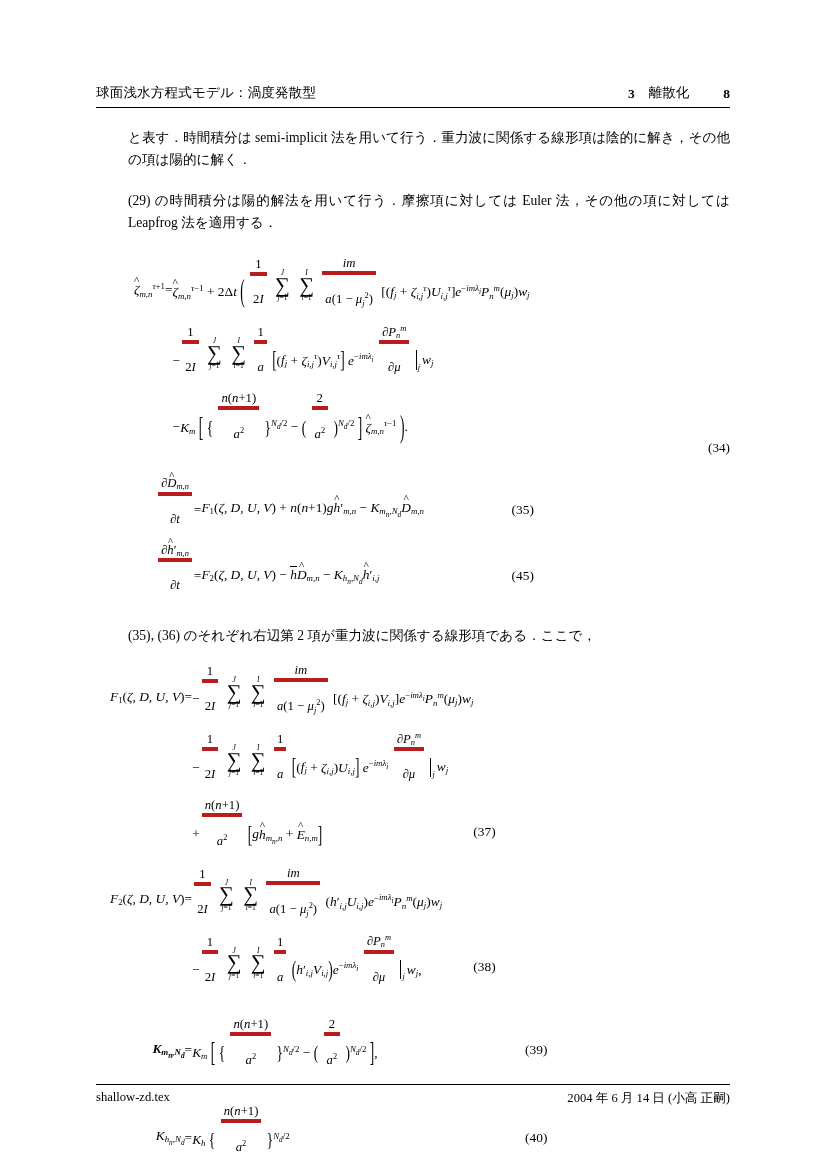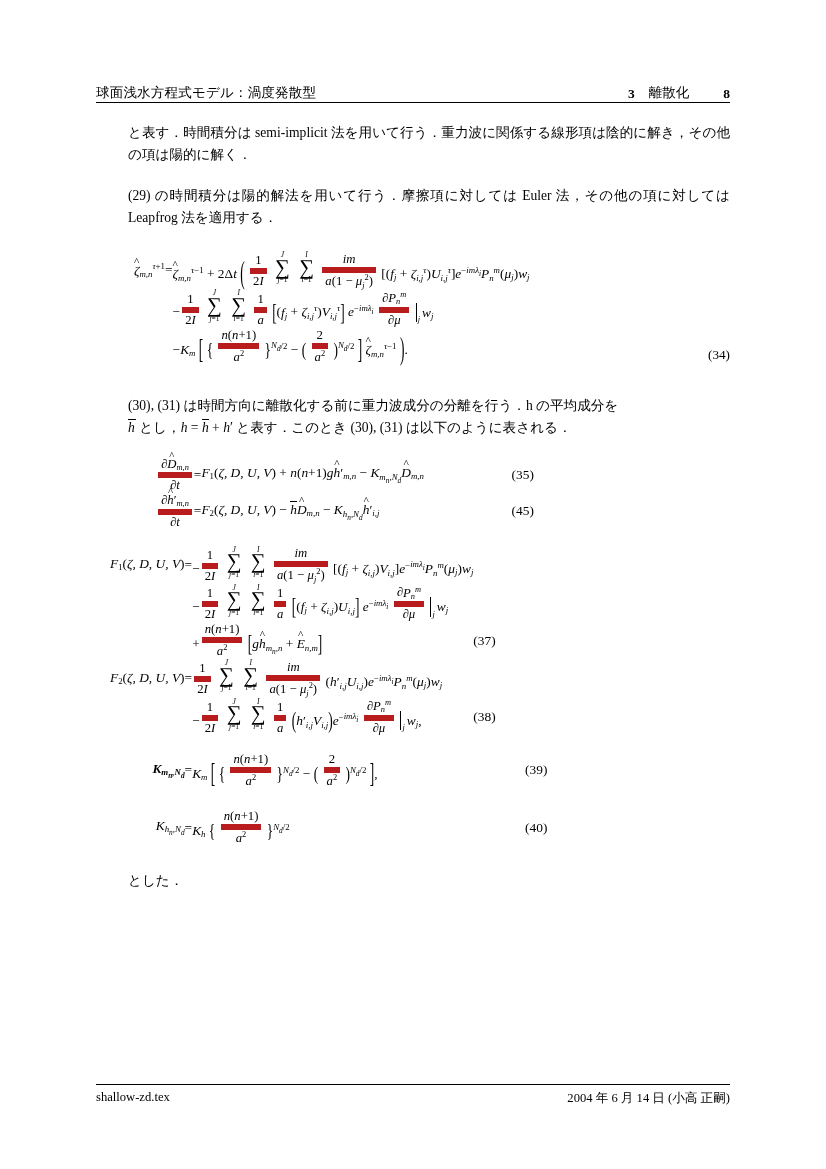--- a/index.html
+++ b/index.html
@@ -15,20 +15,21 @@
     position:absolute;
     left:96px; top:84px;
     width:634px;
     height:1010px;
   }
   
   .runhead {
     display:flex;
     align-items:flex-end;
     font-size:13.5px;
+    padding-bottom:5px;
     border-bottom:1px solid #000;
   }
   .runhead .rh-left { flex:1 1 auto; letter-spacing:0.2px; }
   .runhead .rh-sec-num { margin-right:14px; font-weight:bold; }
   .runhead .rh-sec-name { margin-right:34px; font-weight:normal; }
   .runhead .rh-page { font-weight:bold; }
 
   
   .para {
     font-size:13.6px;
@@ -66,21 +67,21 @@
 
   
   i.v { font-style:italic; }
   .frac {
     display:inline-block;
     vertical-align:-0.52em;
     text-align:center;
     margin:0 2px;
   }
   .frac .num { display:block; padding:0 3px; font-size:0.95em; }
-  .frac .den { display:block; padding:0 3px; border-top:6px solid #b91c1c; font-size:0.95em; }
+  .frac .den { display:block; padding:16px 3px; border-top:4px solid #b91c1c; font-size:0.95em; }
   .sum {
     display:inline-block;
     vertical-align:-0.30em;
     text-align:center;
     line-height:1;
     margin:0 3px;
   }
   .sum .lim { display:block; font-size:0.56em; }
   .sum .sig { display:block; font-size:1.55em; line-height:0.85; }
   sup.s { font-size:0.66em; vertical-align:super; }
@@ -185,25 +186,20 @@
           <span class="bigb">]</span>
           <span class="hatwrap"><span class="hat">^</span><i class="v">ζ</i></span><sub class="s"><i class="v">m,n</i></sub><sup class="s"><i class="v">τ</i>−1</sup>
           <span class="bigp">)</span>.
         </td>
       </tr>
     </tbody>
       </table>
     <span class="eqno" style="bottom:2px;">(34)</span>
   </div>
 
-  <div class="para" style="margin-top:30px;">
-    <span>(30), (31) は時間方向に離散化する前に重力波成分の分離を行う．h の平均成分を</span><br>
-    <span class="ovl" style="padding-right:1px;"><i class="v">h</i></span>
-    とし，<i class="v">h</i> = <span class="ovl"><i class="v">h</i></span> + <i class="v">h</i>′ と表す．このとき (30), (31) は以下のように表される．
-  </div>
 
   <div class="eqblock" style="margin-top:18px;">
     <table class="eq" style="margin-left:60px;">
       <tbody>
           <tr>
         <td class="lhs">
           <span class="frac"><span class="num">∂<span class="hatwrap"><span class="hat">^</span><i class="v">D</i></span><sub class="s"><i class="v">m,n</i></sub></span><span class="den">∂<i class="v">t</i></span></span>
         </td>
         <td class="rel">=</td>
         <td class="rhs">
@@ -218,20 +214,21 @@
         <td class="rel">=</td>
         <td class="rhs">
           <i class="v">F</i><sub class="s">2</sub>(<i class="v">ζ, D, U, V</i>) − <span class="ovl"><i class="v">h</i></span><span class="hatwrap"><span class="hat">^</span><i class="v">D</i></span><sub class="s"><i class="v">m,n</i></sub> − <i class="v">K</i><sub class="s"><i class="v">h<sub>n</sub>,N<sub>d</sub></i></sub><span class="hatwrap"><span class="hat">^</span><i class="v">h</i></span>′<sub class="s"><i class="v">i,j</i></sub>
         </td>
         <td style="text-align:right;"><span>(45)</span></td>
       </tr>
     </tbody>
       </table>
   </div>
 
+  <div class="para tight">(35), (36) のそれぞれ右辺第 2 項が重力波に関係する線形項である．ここで，</div>
 
   <div class="eqblock" style="margin-top:16px;">
     <table class="eq" style="margin-left:14px;">
 
       <tbody>
           <tr>
         <td class="lhs"><i class="v">F</i><sub class="s">1</sub>(<i class="v">ζ, D, U, V</i>)</td>
         <td class="rel">=</td>
         <td class="rhs">
           −<span class="frac"><span class="num">1</span><span class="den">2<i class="v">I</i></span></span>

